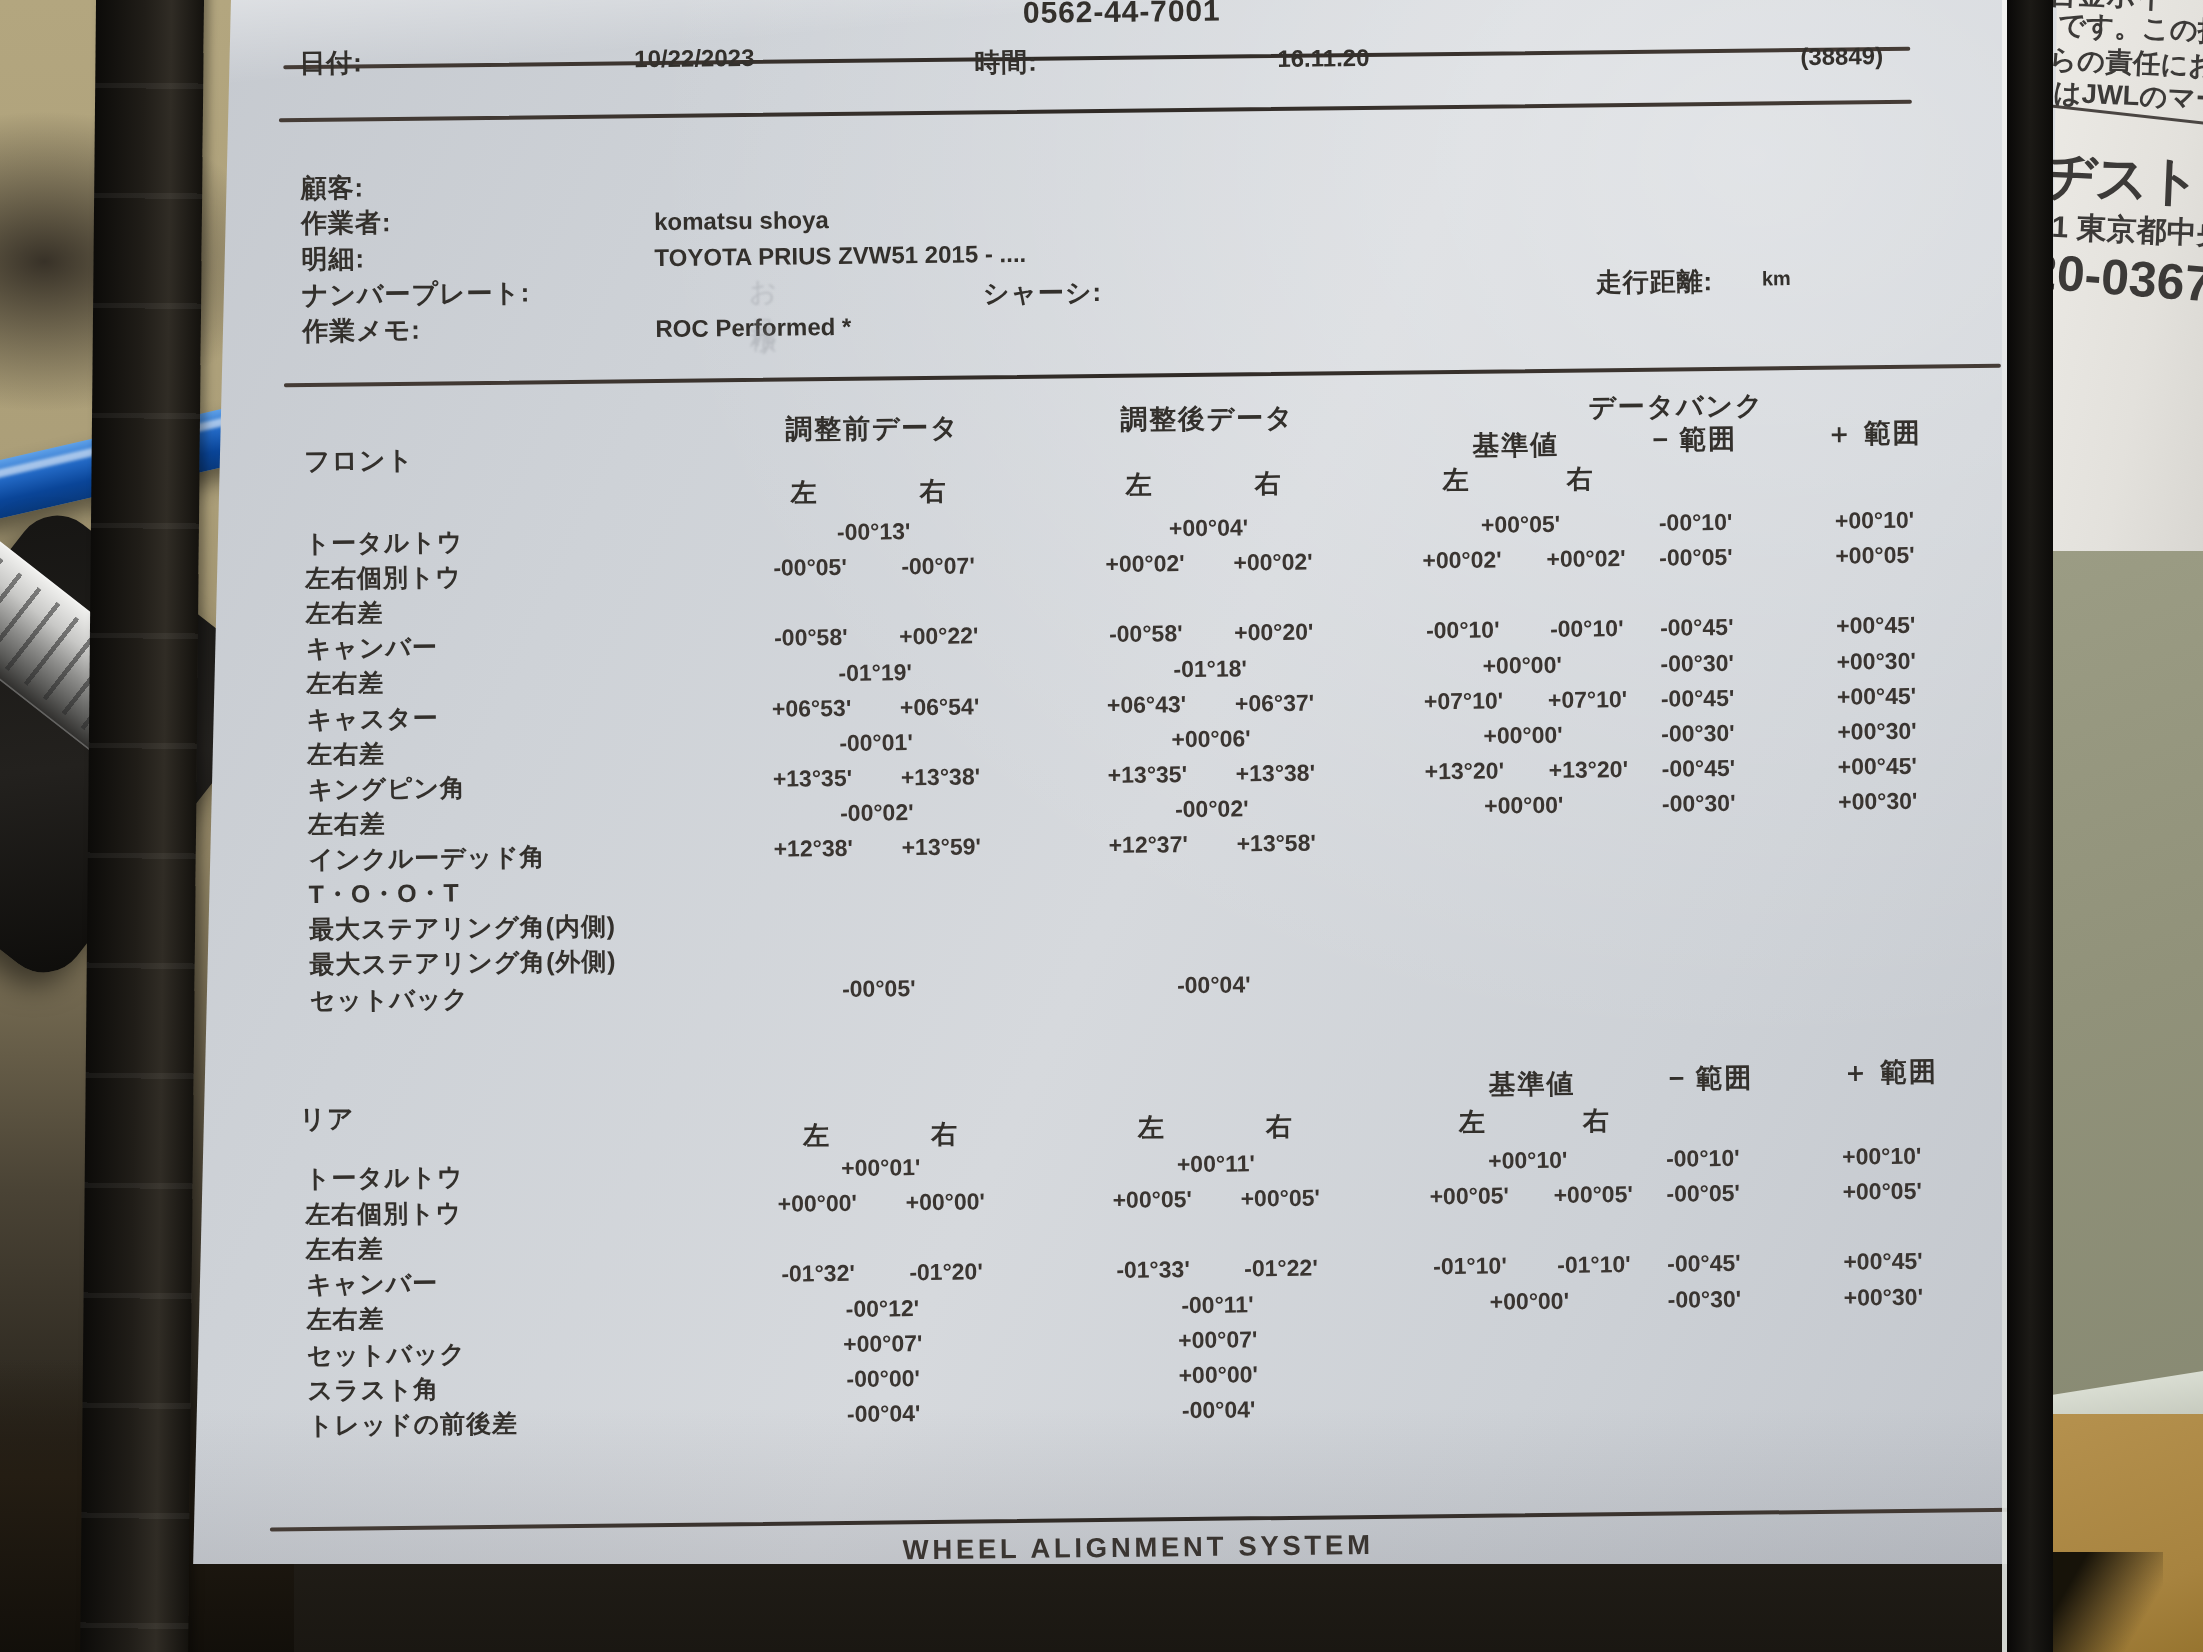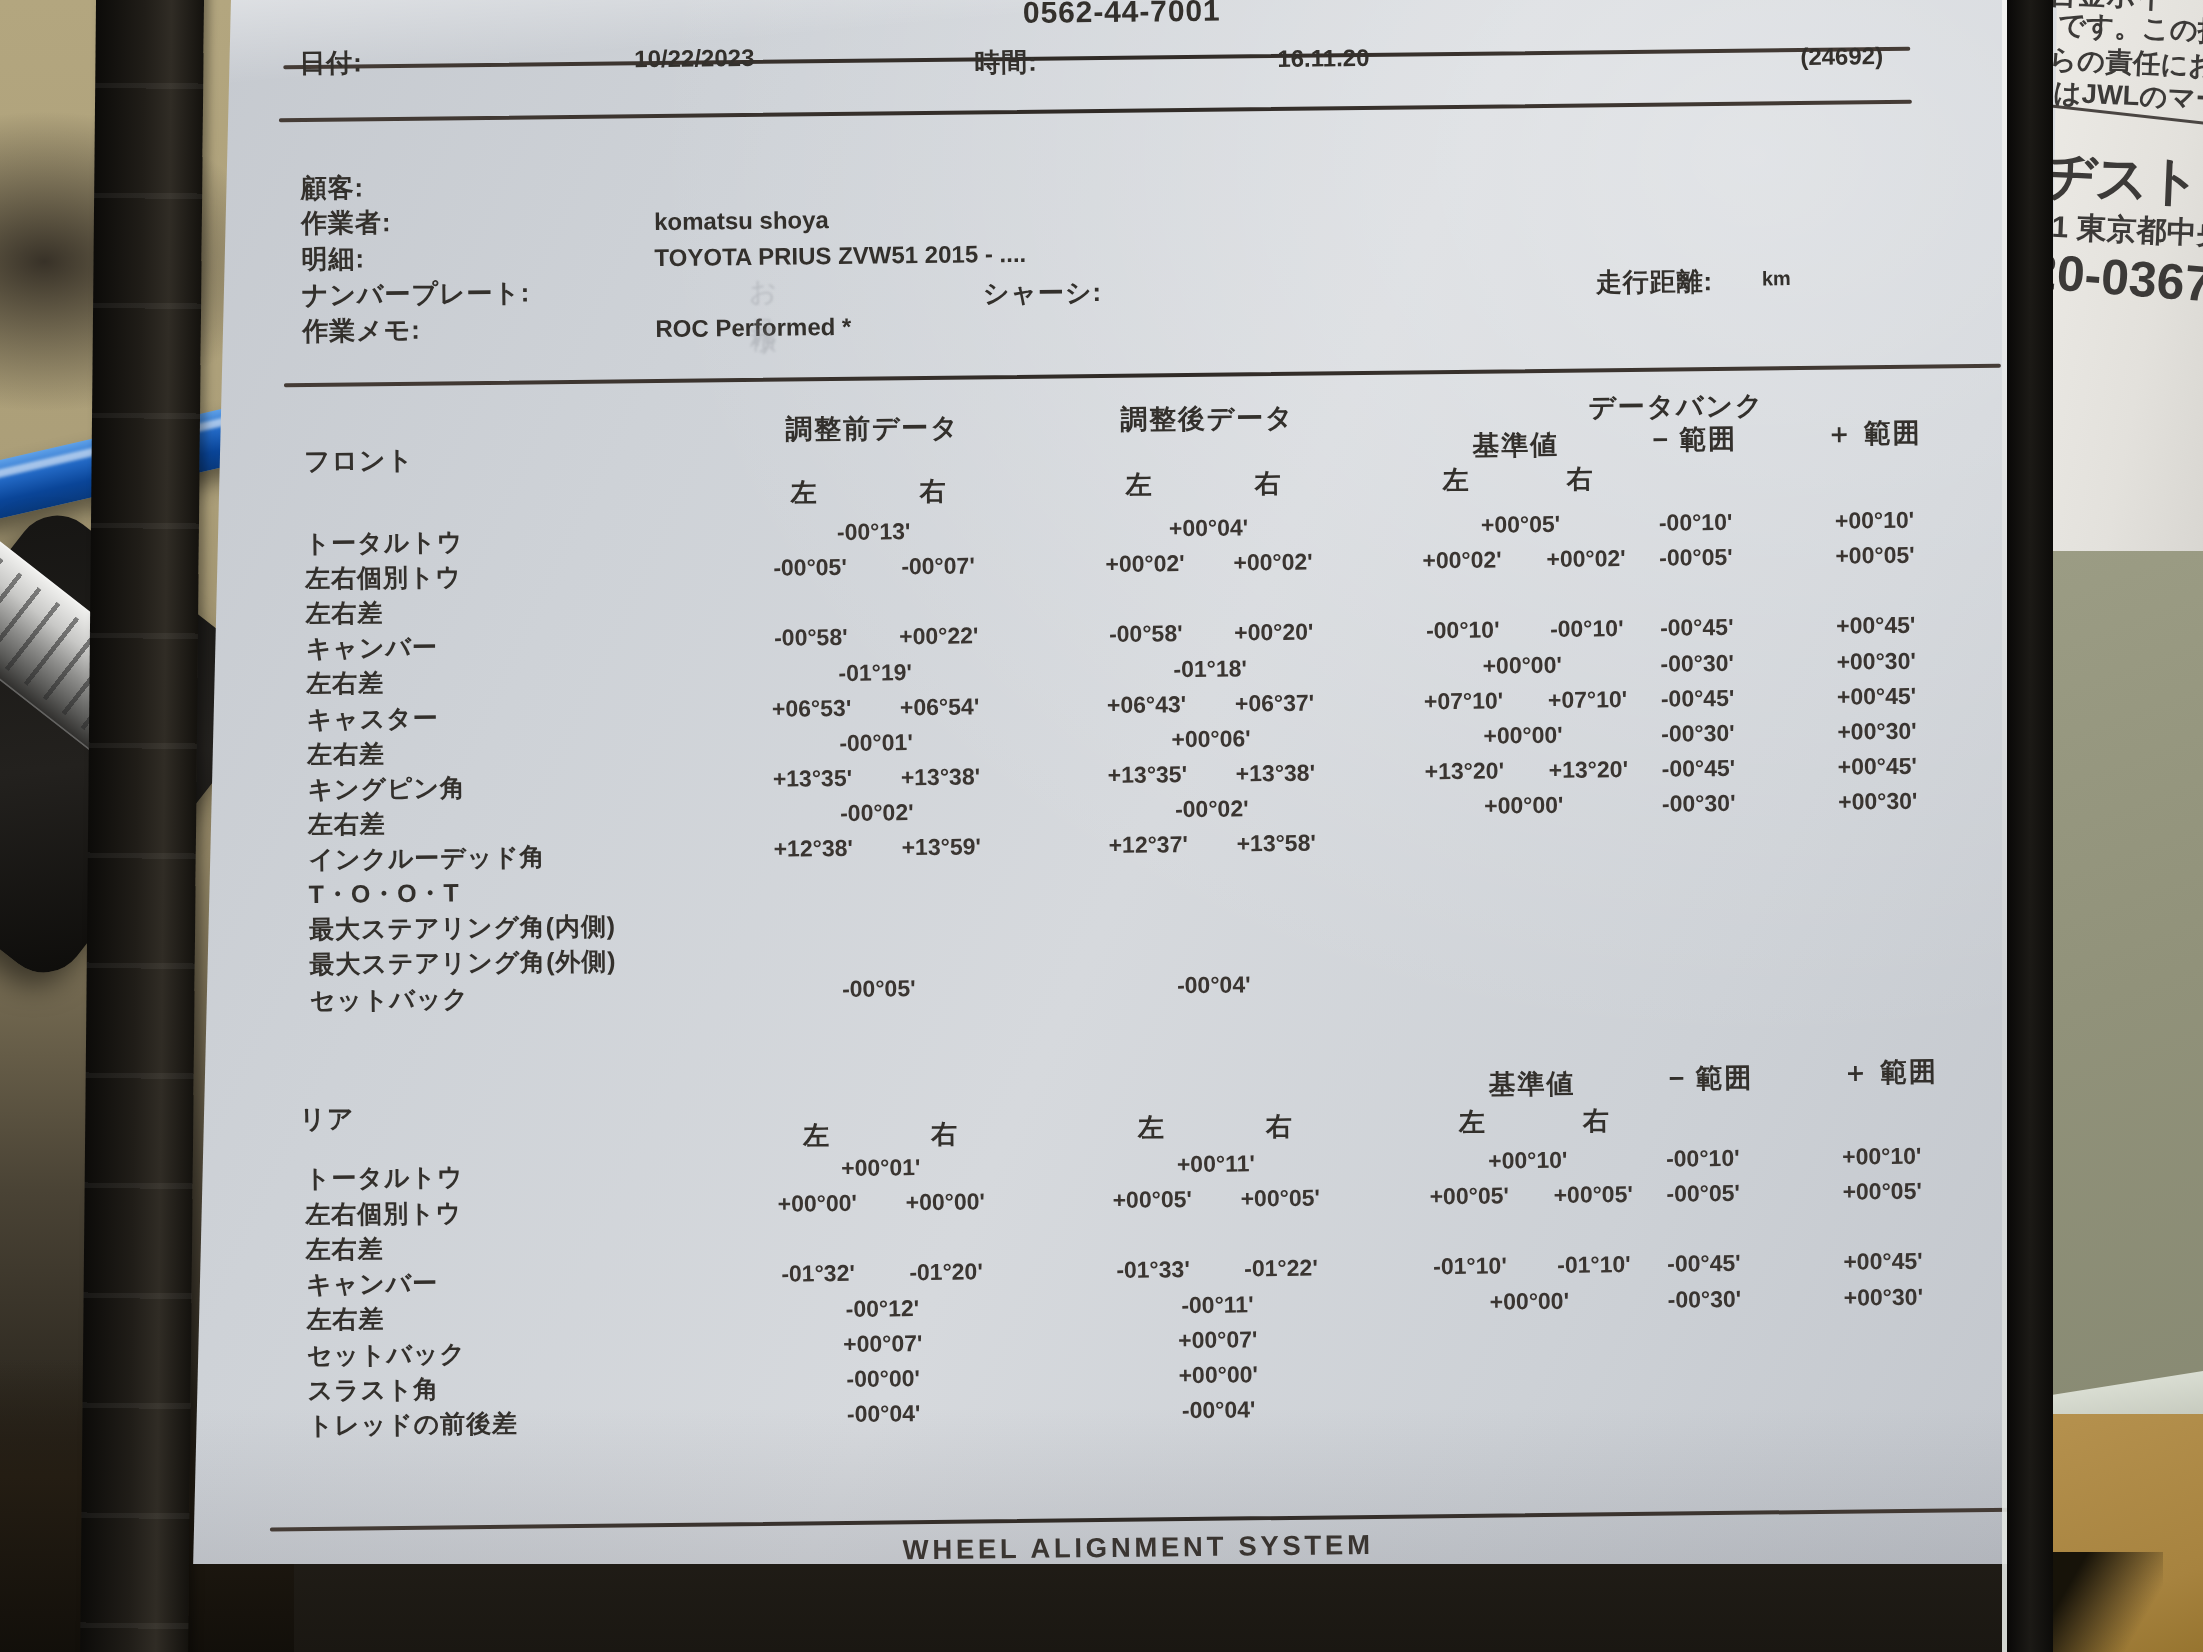--- a/index.html
+++ b/index.html
@@ -82,21 +82,21 @@
   <div class="paper">
     <div class="doc">
 
       <div class="t phone c" style="left:1131px;top:-5.5px;">0562-44-7001</div>
 
       <div class="hline" style="left:292px;top:56px;width:1627px;"></div>
       <div class="t lab" style="left:308px;top:37px;">日付:</div>
       <div class="t pv" style="left:643px;top:40px;">10/22/2023</div>
       <div class="t lab" style="left:983px;top:44px;">時間:</div>
       <div class="t pv" style="left:1286px;top:47px;">16.11.20</div>
-      <div class="t pv" style="left:1809px;top:51px;">(24692)</div>
+      <div class="t pv" style="left:1809px;top:51px;">(38849)</div>
       <div class="hline" style="left:287px;top:109px;width:1633px;"></div>
 
       <div class="t lab" style="left:308px;top:162px;">顧客:</div>
       <div class="t lab" style="left:308px;top:197px;">作業者:</div>
       <div class="t pv" style="left:661px;top:203px;">komatsu shoya</div>
       <div class="t lab" style="left:308px;top:233px;">明細:</div>
       <div class="t pv" style="left:661px;top:239px;">TOYOTA PRIUS ZVW51    2015 - ....</div>
       <div class="t lab" style="left:308px;top:269px;">ナンバープレート:</div>
       <div class="t lab" style="left:989px;top:275px;">シャーシ:</div>
       <div class="t lab" style="left:1602px;top:271px;">走行距離:</div>

